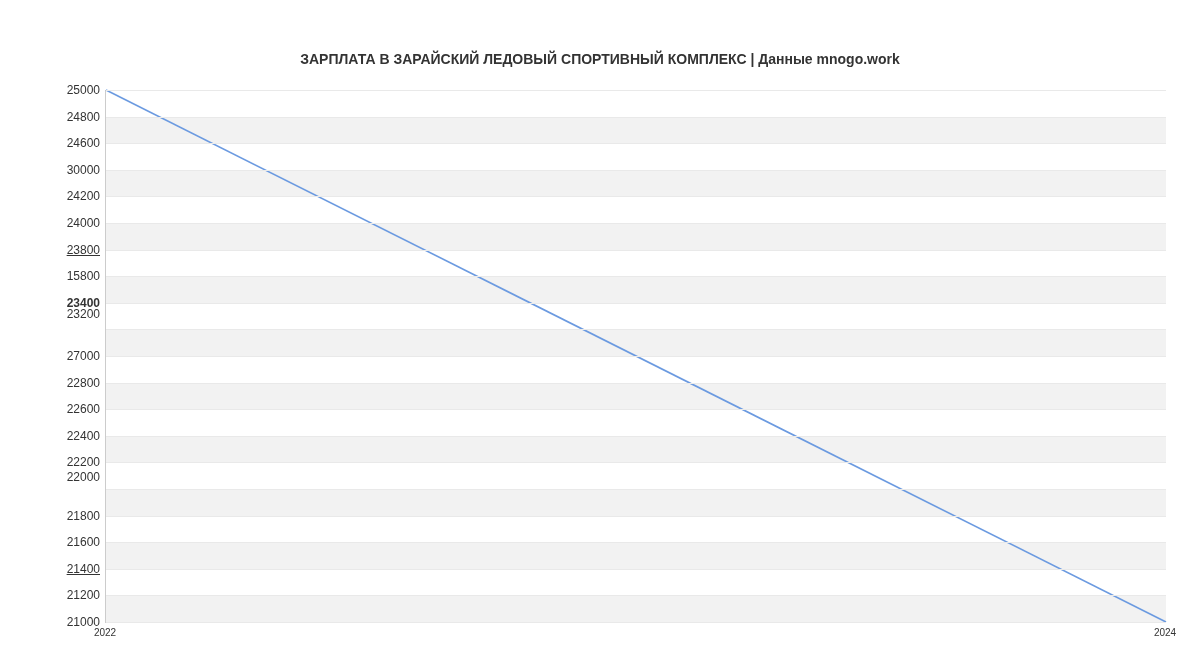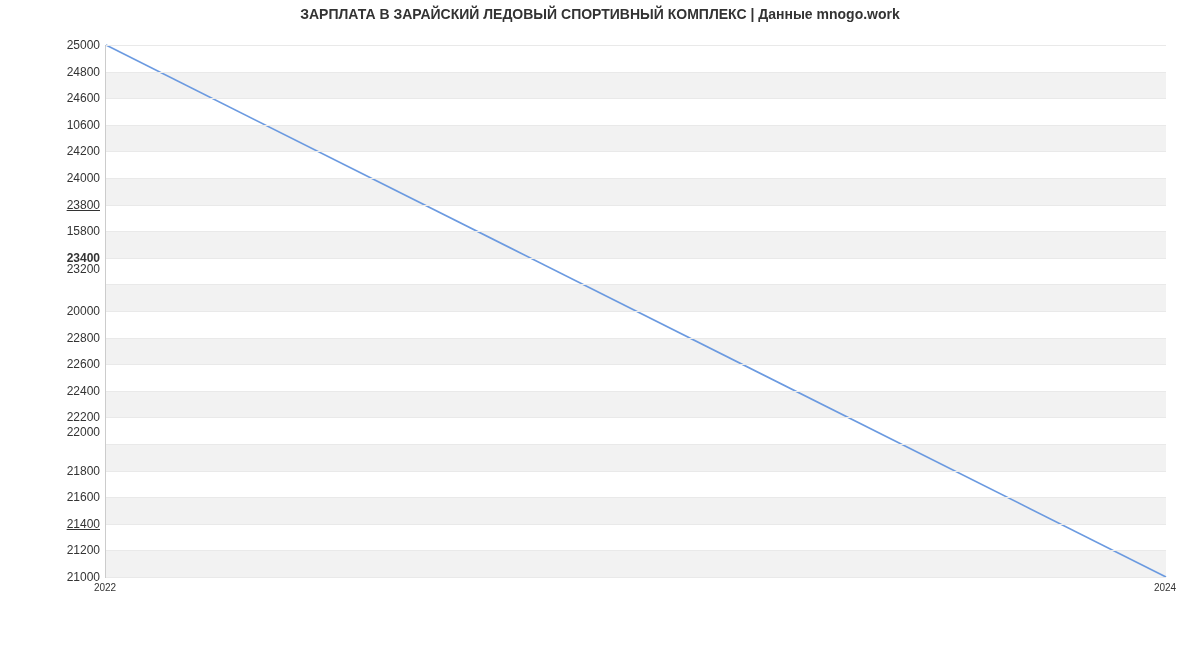--- a/index.html
+++ b/index.html
@@ -8,20 +8,21 @@
     width: 1200px;
     height: 650px;
     background: #fff;
     font-family: Arial, Helvetica, sans-serif;
     color: #333;
   }
   .chart-wrap {
     position: relative;
     width: 1200px;
     height: 527px;
+    margin-top: 45px;
   }
   .title {
     position: absolute;
     top: 6px;
     width: 100%;
     text-align: center;
     font-size: 14px;
     font-weight: 600;
     color: #333;
   }
@@ -129,26 +130,26 @@
 <div class="y-tick-label" style="top: 577px;">21000</div>
     <div class="y-tick-label" style="top: 550.4px;">21200</div>
     <div class="y-tick-label" style="top: 523.8px; text-decoration: underline;">21400</div>
     <div class="y-tick-label" style="top: 497.2px;">21600</div>
     <div class="y-tick-label" style="top: 470.6px;">21800</div>
     <div class="y-tick-label" style="top: 432px;">22000</div>
     <div class="y-tick-label" style="top: 417.4px;">22200</div>
     <div class="y-tick-label" style="top: 390.8px;">22400</div>
     <div class="y-tick-label" style="top: 364.2px;">22600</div>
     <div class="y-tick-label" style="top: 337.6px;">22800</div>
-    <div class="y-tick-label" style="top: 311px;">20000</div>
+    <div class="y-tick-label" style="top: 311px;">27000</div>
     <div class="y-tick-label" style="top: 269px;">23200</div>
     <div class="y-tick-label" style="top: 257.8px; font-weight: bold;">23400</div>
     <div class="y-tick-label" style="top: 231.2px;">15800</div>
     <div class="y-tick-label" style="top: 204.6px; text-decoration: underline;">23800</div>
     <div class="y-tick-label" style="top: 178px;">24000</div>
     <div class="y-tick-label" style="top: 151.4px;">24200</div>
-    <div class="y-tick-label" style="top: 124.8px;">10600</div>
+    <div class="y-tick-label" style="top: 124.8px;">30000</div>
     <div class="y-tick-label" style="top: 98.2px;">24600</div>
     <div class="y-tick-label" style="top: 71.6px;">24800</div>
     <div class="y-tick-label" style="top: 45px;">25000</div>
     <div class="x-tick-label" style="left: 105px;">2022</div>
     <div class="x-tick-label" style="left: 1165px;">2024</div>
   </div>
 
 </body></html>

